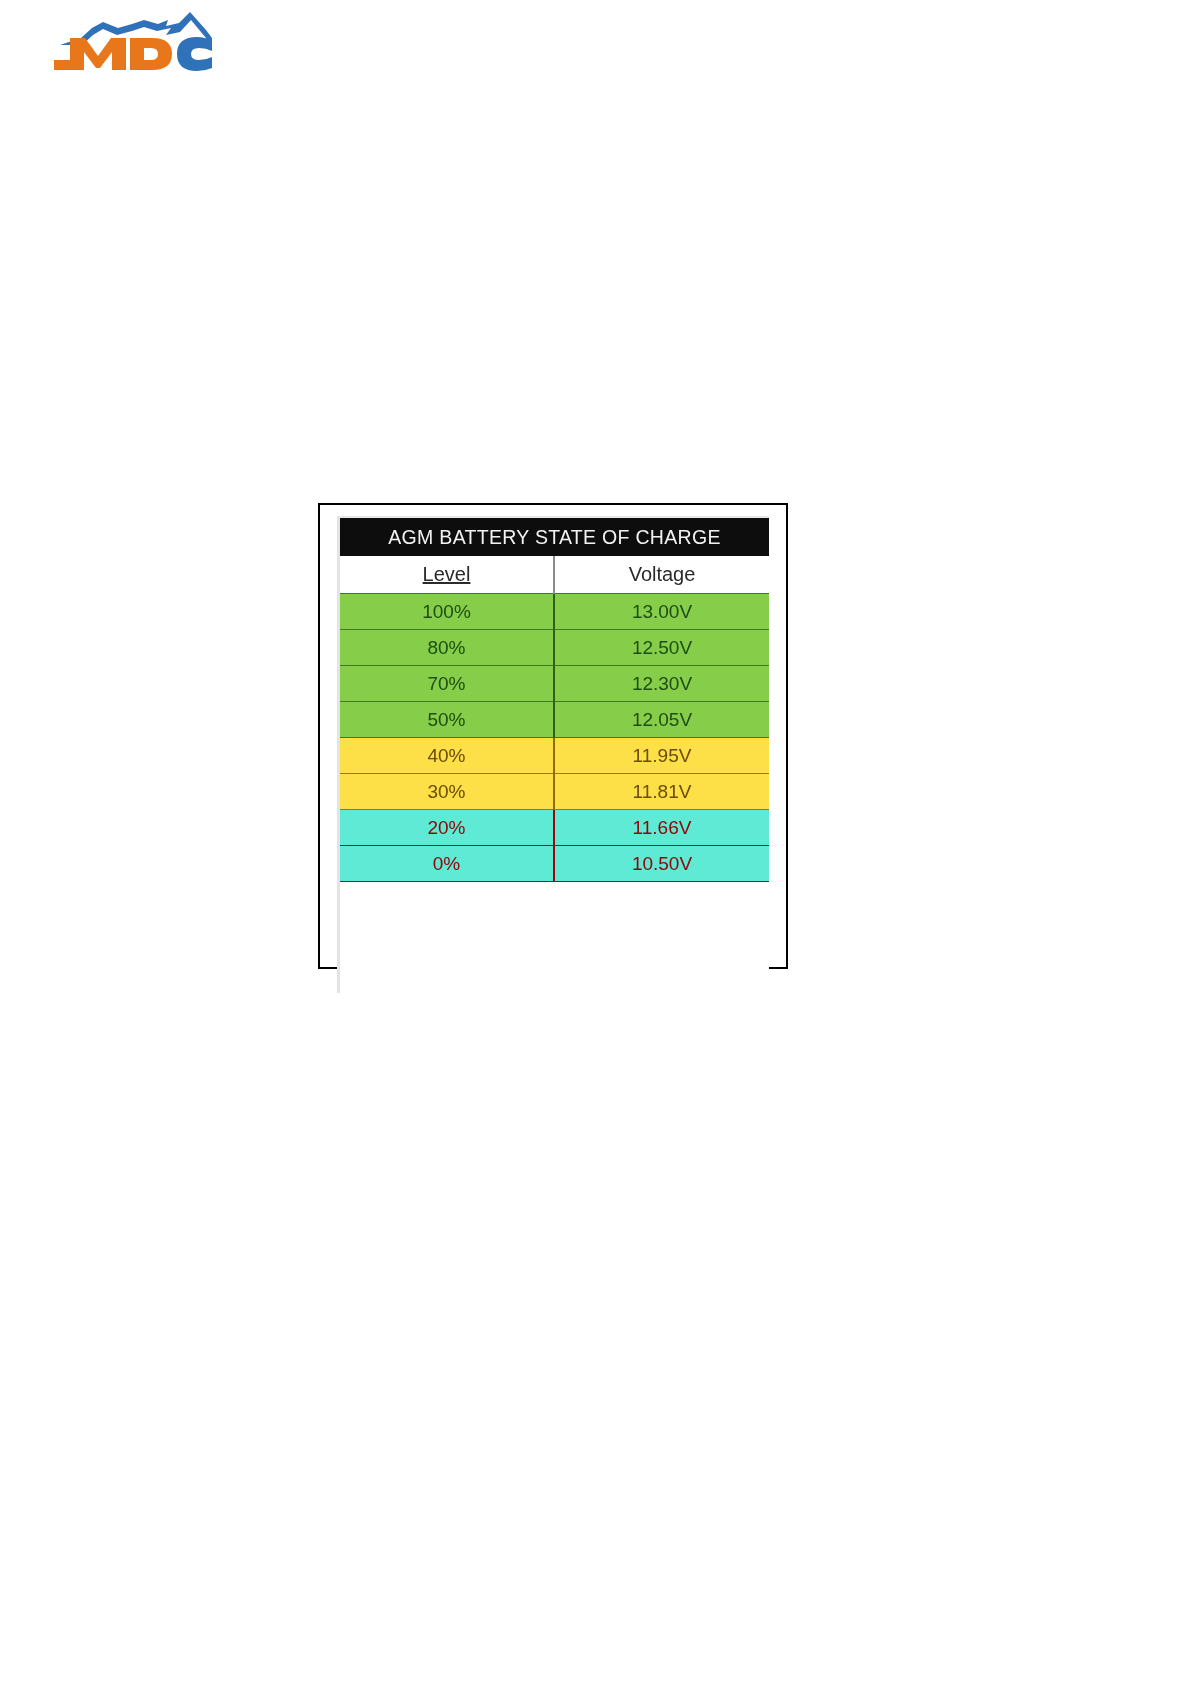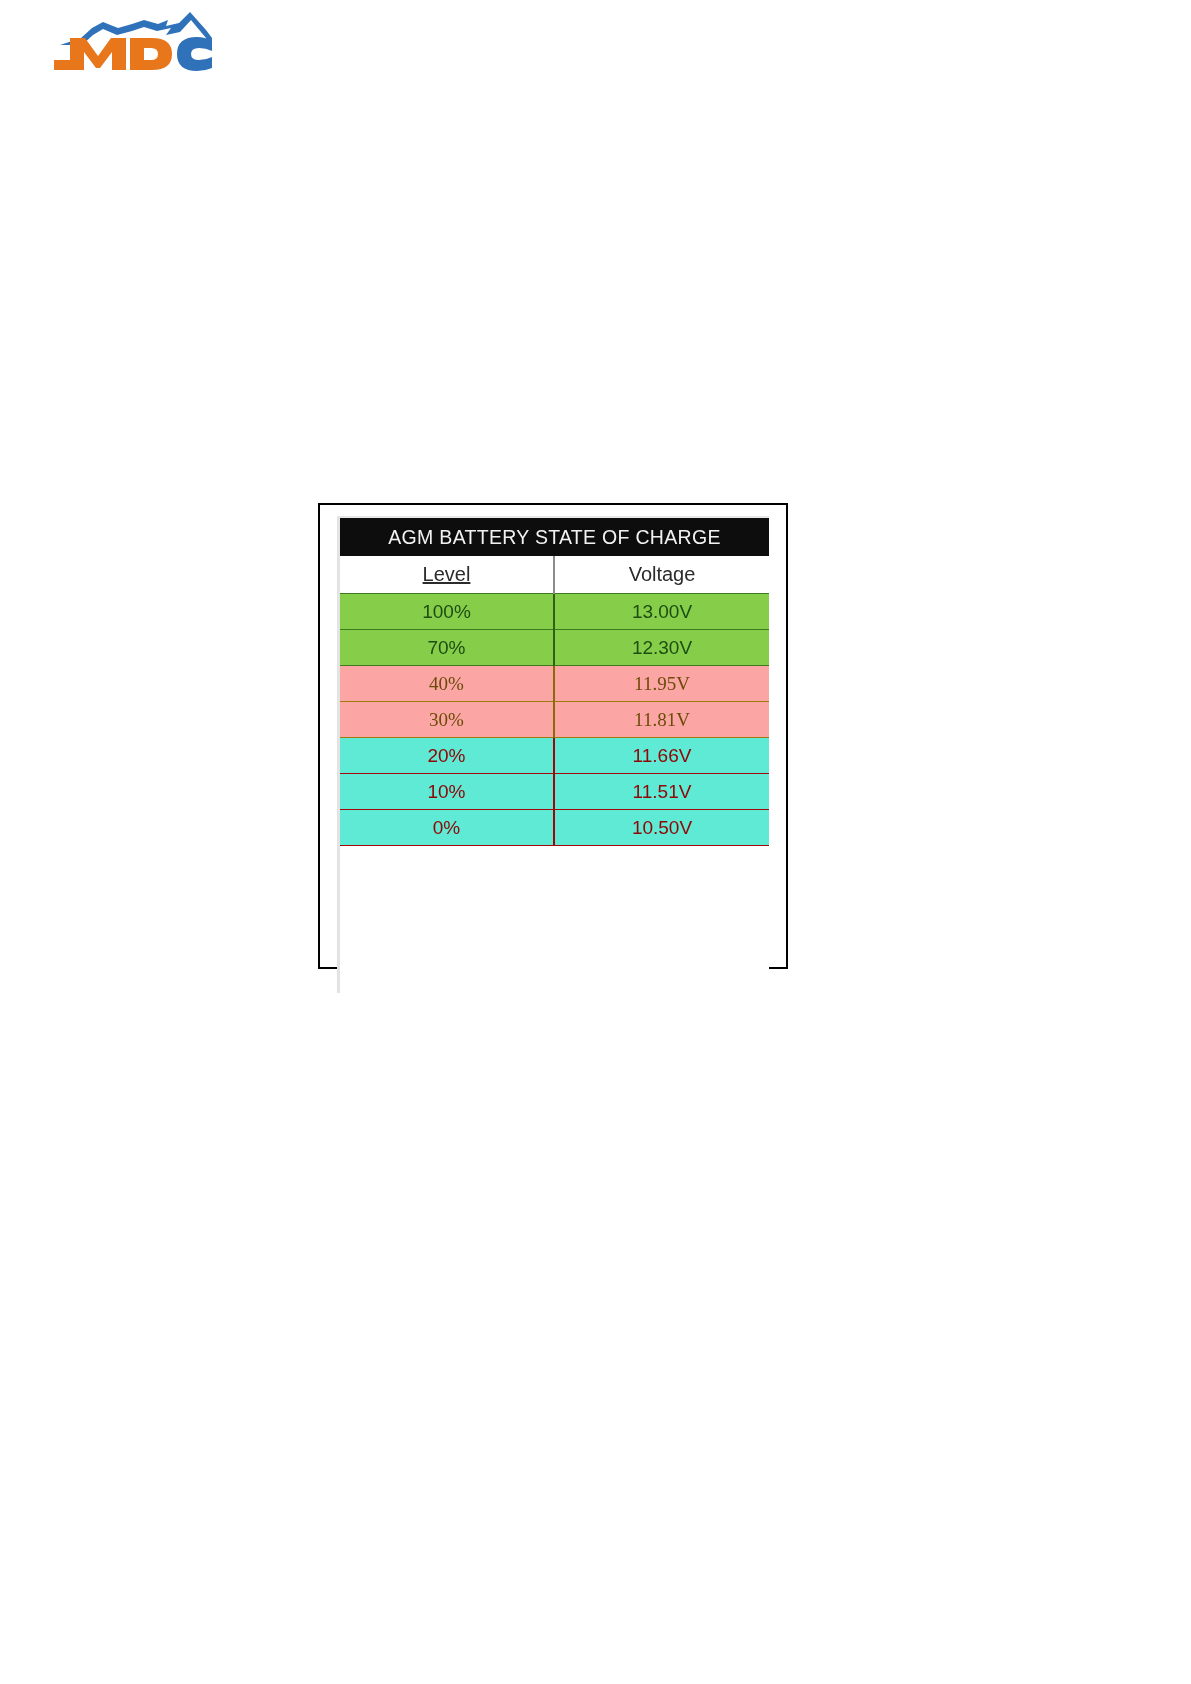--- a/index.html
+++ b/index.html
@@ -91,25 +91,24 @@
   
   .z-green td {
     background: #86ce4a;
     color: #1d4d12;
     border-top: 1px solid #3f7a1e;
     border-bottom: 1px solid #3f7a1e;
   }
   .z-green td.c-level { border-right: 2px solid #2f6016; }
 
   .z-orange td {
-    background: #fca5a5;
+    background: #fde047;
     color: #6b4b06;
     border-top: 1px solid #9c7a0b;
     border-bottom: 1px solid #9c7a0b;
-    font-family: Liberation Serif, serif;
   }
   .z-orange td.c-level { border-right: 2px solid #8a6a09; }
 
   .z-red td {
     background: #5eead4;
     color: #8e0606;
     border-top: 1px solid #a50707;
     border-bottom: 1px solid #a50707;
   }
   .z-red td.c-level { border-right: 2px solid #a00606; }
@@ -147,41 +146,45 @@
         <tr class="head-row">
           <td class="c-level">Level</td>
           <td class="c-volt">Voltage</td>
         </tr>
 
         <tr class="data-row z-green">
           <td class="c-level">100%</td>
           <td class="c-volt">13.00V</td>
         </tr>
         <tr class="data-row z-green">
+          <td class="c-level">80%</td>
+          <td class="c-volt">12.50V</td>
+        </tr>
+        <tr class="data-row z-green">
           <td class="c-level">70%</td>
           <td class="c-volt">12.30V</td>
+        </tr>
+        <tr class="data-row z-green">
+          <td class="c-level">50%</td>
+          <td class="c-volt">12.05V</td>
         </tr>
 
         <tr class="data-row z-orange">
           <td class="c-level">40%</td>
           <td class="c-volt">11.95V</td>
         </tr>
         <tr class="data-row z-orange">
           <td class="c-level">30%</td>
           <td class="c-volt">11.81V</td>
         </tr>
 
         <tr class="data-row z-red">
           <td class="c-level">20%</td>
           <td class="c-volt">11.66V</td>
         </tr>
         <tr class="data-row z-red">
-          <td class="c-level">10%</td>
-          <td class="c-volt">11.51V</td>
-        </tr>
-        <tr class="data-row z-red">
           <td class="c-level">0%</td>
           <td class="c-volt">10.50V</td>
         </tr>
       </tbody>
     </table>
   </div>
 </div>
 
 </body></html>

